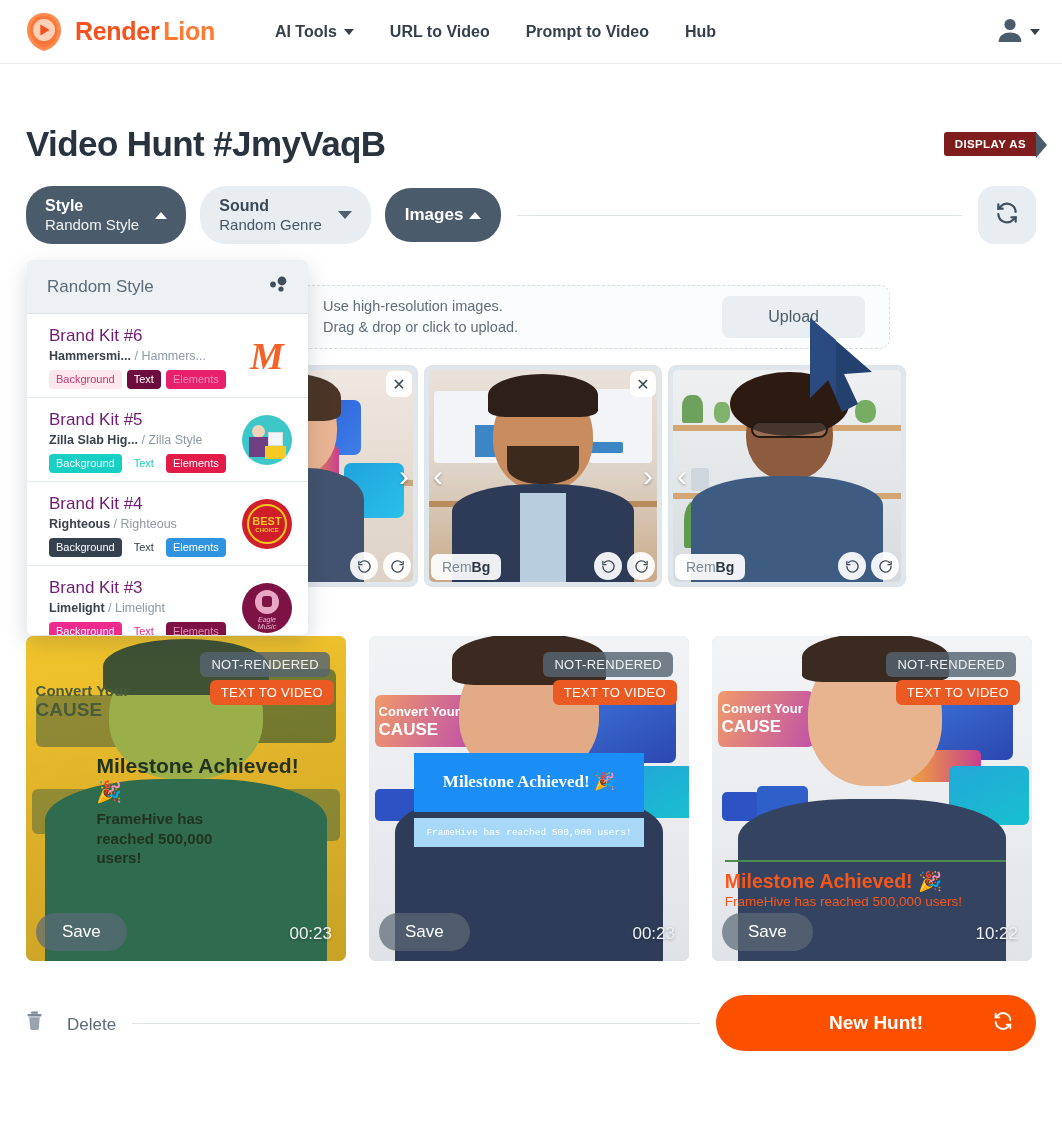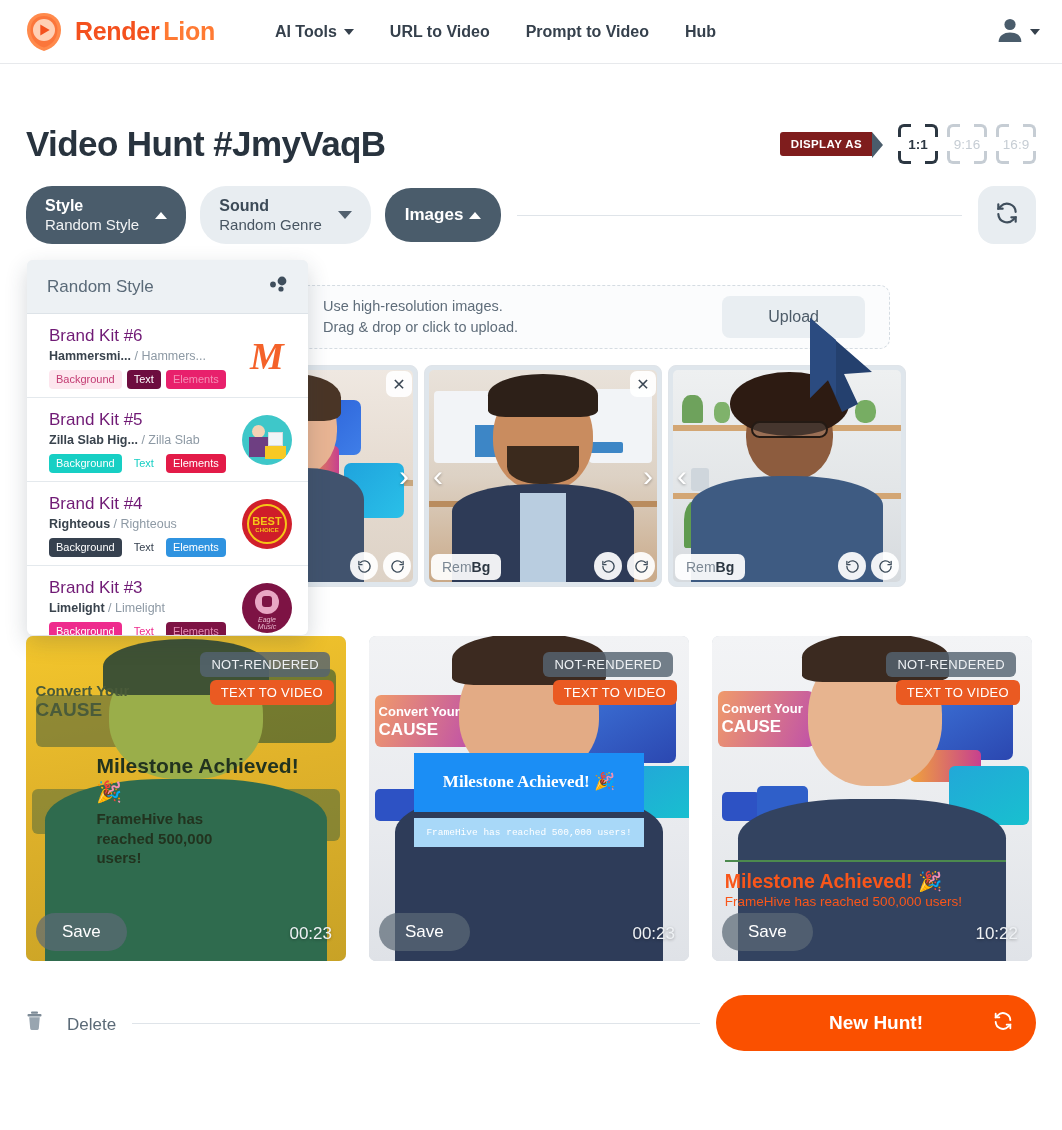--- a/index.html
+++ b/index.html
@@ -282,43 +282,20 @@
   </div>
 </div>
 
 <div class="page">
 
   <div class="title-row">
     <div class="page-title">Video Hunt #JmyVaqB</div>
 
     <div class="display-as-group">
       <div class="display-as-tag">DISPLAY AS</div>
-      <div class="ratio-btns">
-        <div class="ratio-btn active">
-          <i class="c tl"></i>
-            <i class="c tr"></i>
-            <i class="c bl"></i>
-            <i class="c br"></i>
-          <span>1:1</span>
-        </div>
-        <div class="ratio-btn">
-          <i class="c tl"></i>
-            <i class="c tr"></i>
-            <i class="c bl"></i>
-            <i class="c br"></i>
-          <span>9:16</span>
-        </div>
-        <div class="ratio-btn">
-          <i class="c tl"></i>
-            <i class="c tr"></i>
-            <i class="c bl"></i>
-            <i class="c br"></i>
-          <span>16:9</span>
-        </div>
-      </div>
     </div>
   </div>
 
   <div class="controls-row">
     <div class="pill dark" style="margin-right:14px;">
       <div class="labels">
         <span class="l1">Style</span>
         <span class="l2">Random Style</span>
       </div>
       <span class="arw caret-up-w"></span>
@@ -491,21 +468,21 @@
       <span style="font-family:'Liberation Serif',serif;font-style:italic;font-weight:bold;font-size:38px;color:#f4622a;line-height:1;">M</span>
     </div>
   </div>
 
   <div class="dd-item">
     <div class="info">
       <div class="kit-name">Brand Kit #5</div>
       <div class="kit-fonts">
         <b>Zilla Slab Hig...</b>
         <span> / </span>
-        <span>Zilla Slab</span>
+        <span>Zilla Style</span>
       </div>
       <div class="chips">
         <span class="chip" style="background:#17cfc4;color:#ffffff">Background</span>
         <span class="chip" style="background:#ffffff;color:#17cfc4">Text</span>
         <span class="chip" style="background:#e31b48;color:#ffffff">Elements</span>
       </div>
     </div>
     <div class="kit-thumb" style="background:#3ec7c9;position:relative">
       <div style="position:absolute;left:10px;top:10px;width:13px;height:13px;border-radius:50%;background:#f3d3b5"></div>
       <div style="position:absolute;left:7px;top:22px;width:19px;height:20px;background:#6e3f82"></div>

